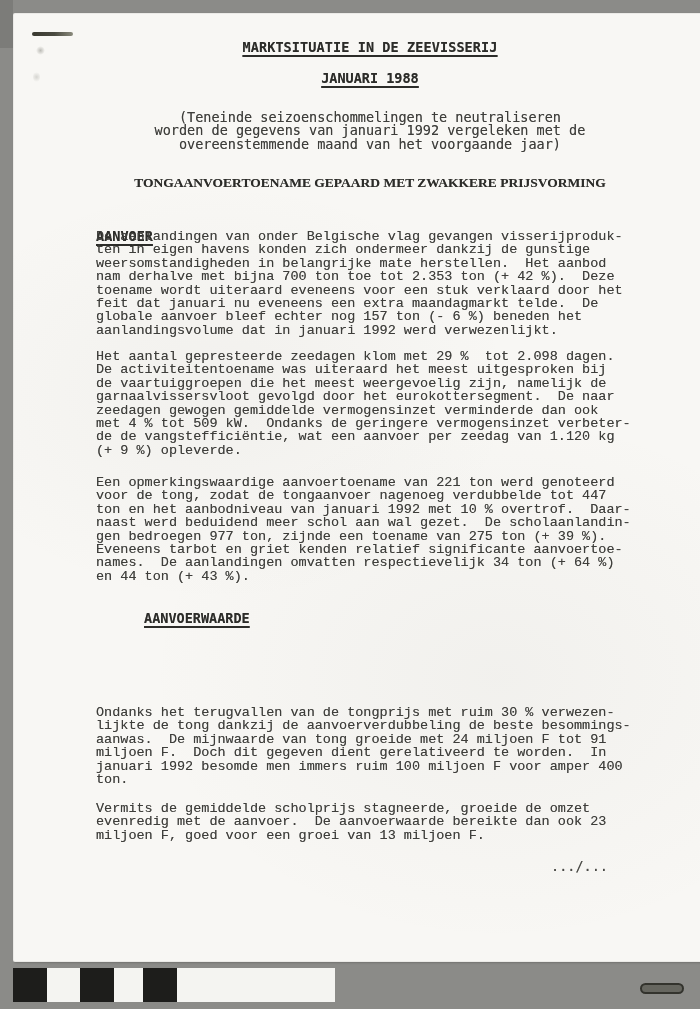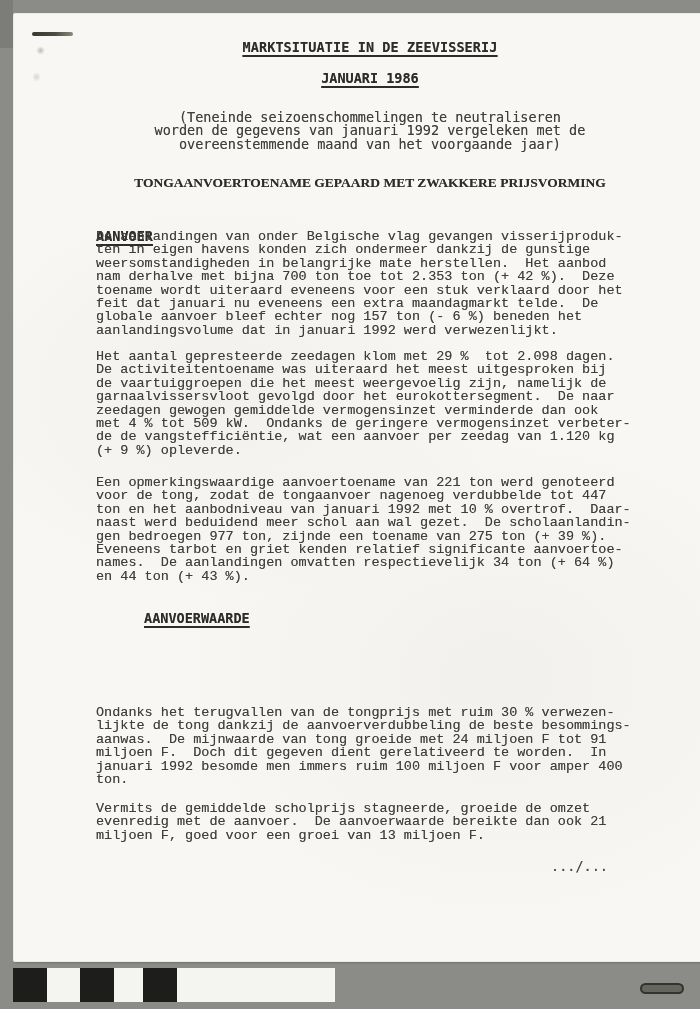--- a/index.html
+++ b/index.html
@@ -79,21 +79,21 @@
 <div class="scan">
   <div class="bg-shade"></div>
 
   <div class="page">
     <div class="mark-line"></div>
     <div class="smudge1"></div>
     <div class="smudge2"></div>
 
     <h1 class="tx centered bold uline doc-title">MARKTSITUATIE IN DE ZEEVISSERIJ</h1>
 
-    <h2 class="tx centered bold uline doc-subtitle">JANUARI 1986</h2>
+    <h2 class="tx centered bold uline doc-subtitle">JANUARI 1988</h2>
 
     <pre class="tx centered note">(Teneinde seizoenschommelingen te neutraliseren
 worden de gegevens van januari 1992 vergeleken met de
 overeenstemmende maand van het voorgaande jaar)</pre>
 
     <div class="tx centered bold heading">TONGAANVOERTOENAME GEPAARD MET ZWAKKERE PRIJSVORMING</div>
 
     <div class="tx bold uline sec-title-1">AANVOER</div>
 
     <pre class="tx para p1">De aanlandingen van onder Belgische vlag gevangen visserijproduk-
@@ -123,21 +123,21 @@
 
     <div class="tx bold uline sec-title-2">AANVOERWAARDE</div>
 
     <pre class="tx para p5">Ondanks het terugvallen van de tongprijs met ruim 30 % verwezen-
 lijkte de tong dankzij de aanvoerverdubbeling de beste besommings-
 aanwas.  De mijnwaarde van tong groeide met 24 miljoen F tot 91
 miljoen F.  Doch dit gegeven dient gerelativeerd te worden.  In
 januari 1992 besomde men immers ruim 100 miljoen F voor amper 400
 ton.</pre>
     <pre class="tx para p6">Vermits de gemiddelde scholprijs stagneerde, groeide de omzet
-evenredig met de aanvoer.  De aanvoerwaarde bereikte dan ook 21
+evenredig met de aanvoer.  De aanvoerwaarde bereikte dan ook 23
 miljoen F, goed voor een groei van 13 miljoen F.</pre>
 
     <div class="tx continuation">.../...</div>
   </div>
 
   <div class="calbar-seg cb-b cb1"></div>
   <div class="calbar-seg cb-w cb2"></div>
   <div class="calbar-seg cb-b cb3"></div>
   <div class="calbar-seg cb-w cb4"></div>
   <div class="calbar-seg cb-b cb5"></div>

